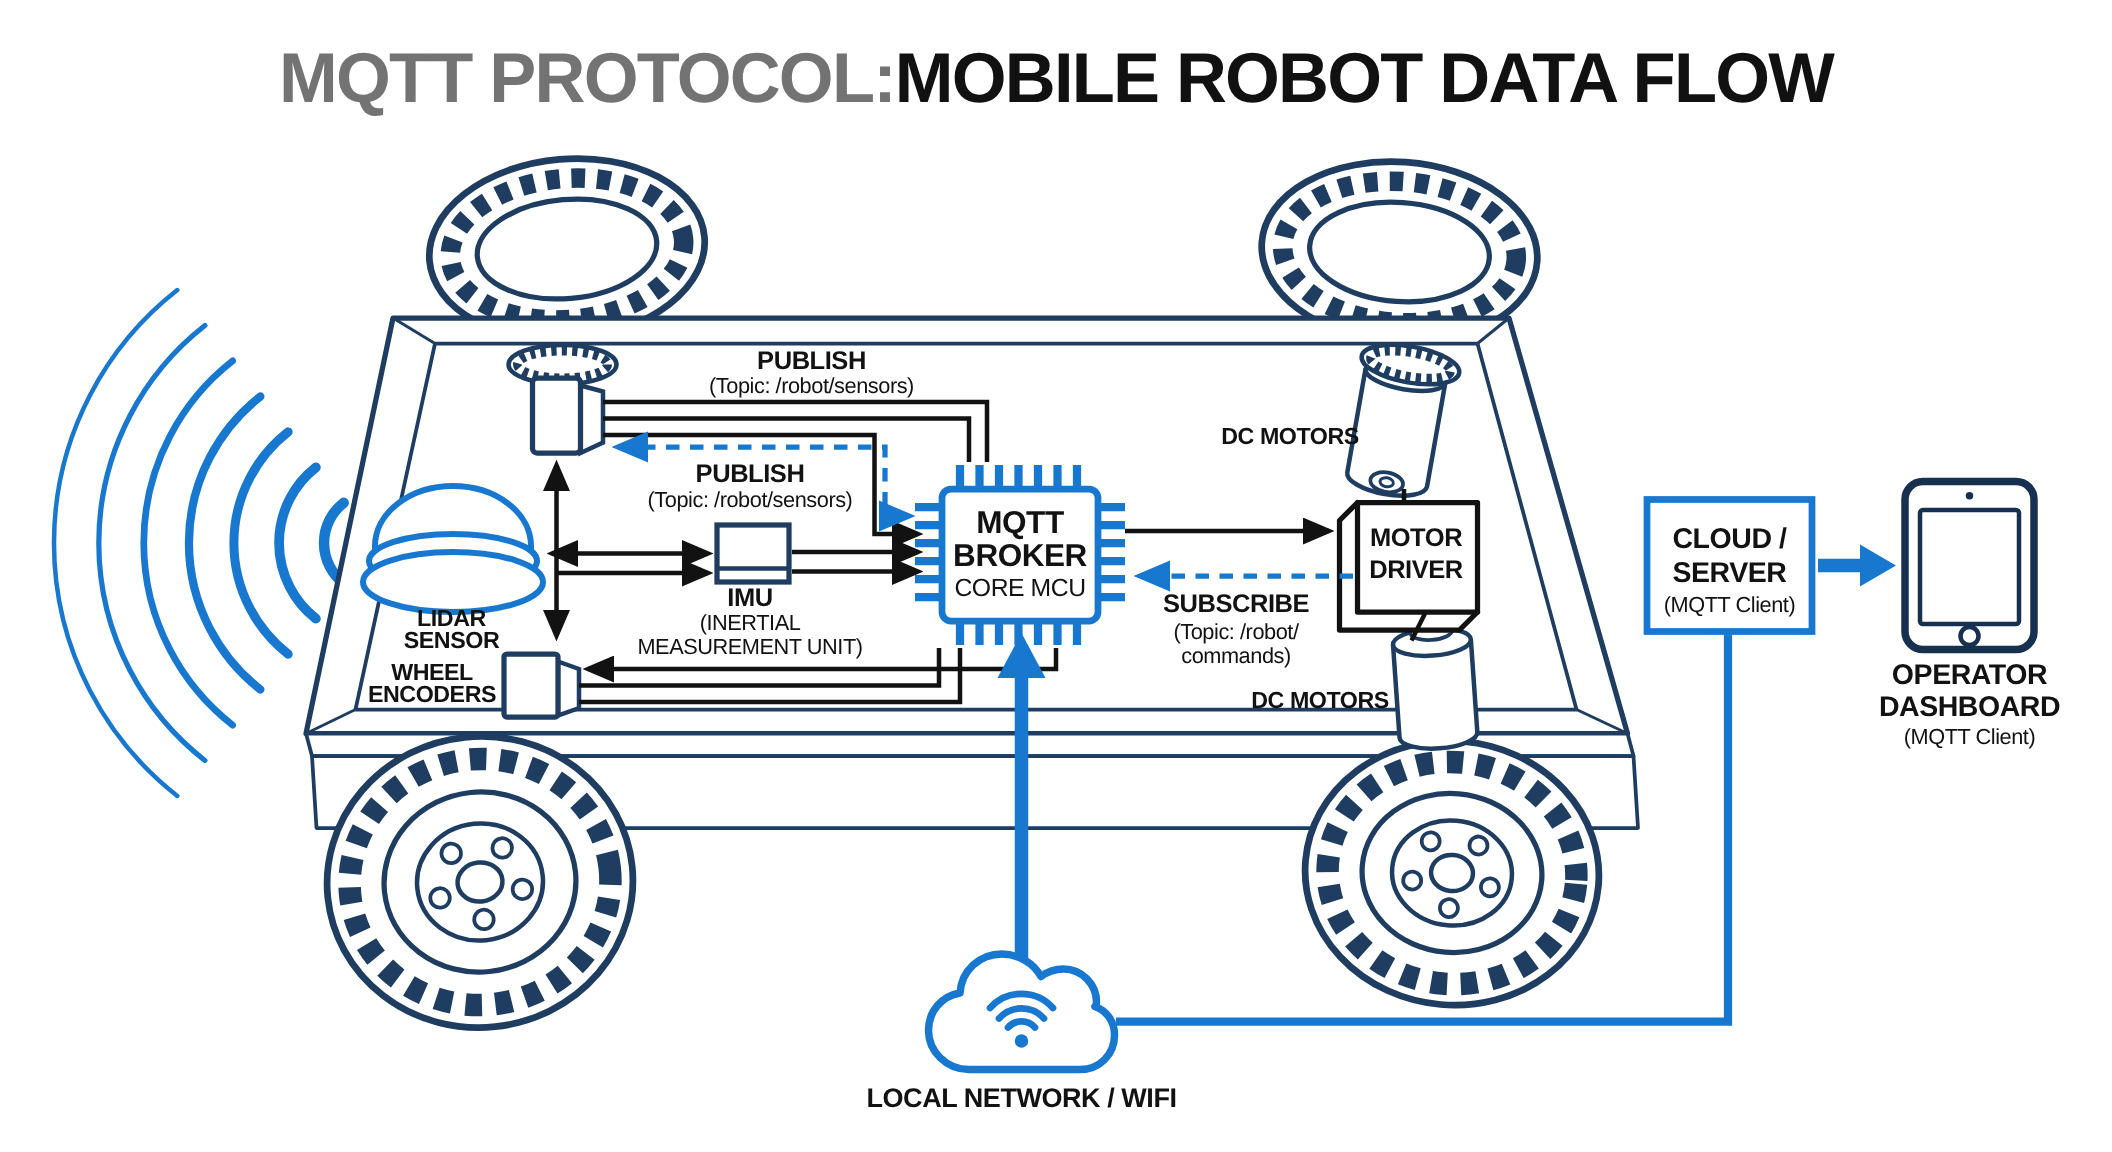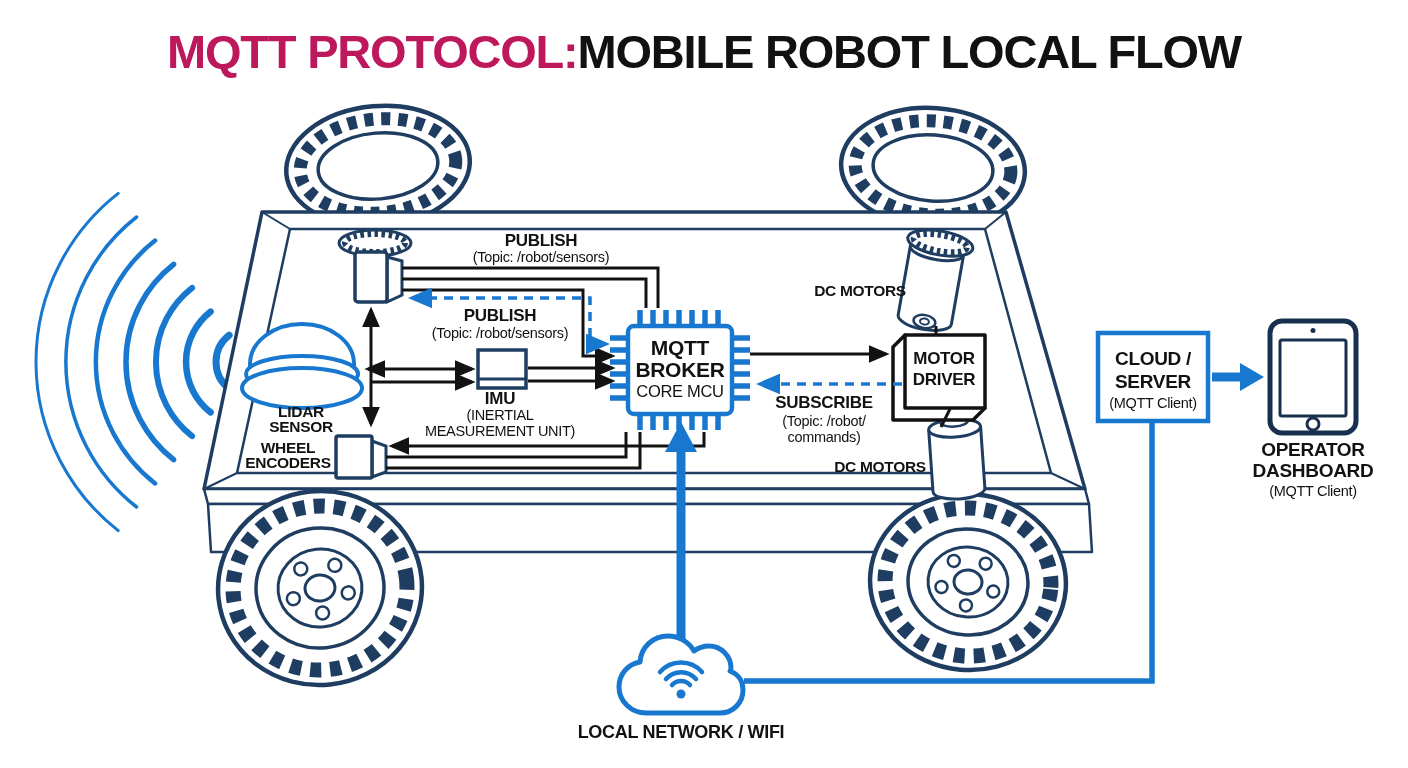--- a/index.html
+++ b/index.html
@@ -1,20 +1,20 @@
 <!DOCTYPE html>
 <html><head>
 <meta charset="utf-8">
 <style>
   html,body{margin:0;padding:0;background:#ffffff;}
   .stage{position:relative;width:1408px;height:768px;background:#ffffff;overflow:hidden;
          font-family:"Liberation Sans",sans-serif;}
   .title{position:absolute;top:24px;left:0;width:100%;text-align:center;
          font-size:47px;font-weight:700;letter-spacing:-1.2px;white-space:nowrap;}
-  .title .hl{color:#be185d;}
+  .title .hl{color:#737373;}
   .title .rest{color:#111111;}
   svg{position:absolute;left:0;top:0;}
   svg text{font-family:"Liberation Sans",sans-serif;fill:#121212;text-anchor:middle;letter-spacing:-0.3px;}
   .s21{font-size:21px;font-weight:700;}
   .s19{font-size:19px;font-weight:700;}
   .s18{font-size:18px;font-weight:700;}
   .s17{font-size:17px;font-weight:700;}
   .s15{font-size:15.5px;font-weight:700;}
   .s16r{font-size:16.5px;font-weight:400;}
   .s14r{font-size:14.5px;font-weight:400;}
@@ -24,21 +24,21 @@
   .bluef{stroke:#1878d0;fill:#ffffff;}
   .ink{stroke:#121212;fill:none;}
   .inkf{stroke:#121212;fill:#ffffff;}
 </style>
 </head>
 <body>
 
 <div class="stage">
 
   <div class="title">
-    <span class="hl">MQTT PROTOCOL:</span><span class="rest">MOBILE ROBOT LOCAL FLOW</span>
+    <span class="hl">MQTT PROTOCOL:</span><span class="rest">MOBILE ROBOT DATA FLOW</span>
   </div>
 
   <svg width="1408" height="768" viewBox="0 0 1408 768">
     <defs>
       <marker id="mB" markerWidth="7" markerHeight="6" refX="5.8" refY="3" orient="auto">
           <path d="M0,0 L7,3 L0,6 Z" fill="#121212"></path>
         </marker>
       <marker id="mBs" markerWidth="7" markerHeight="6" refX="1.2" refY="3" orient="auto">
           <path d="M7,0 L0,3 L7,6 Z" fill="#121212"></path>
         </marker>

